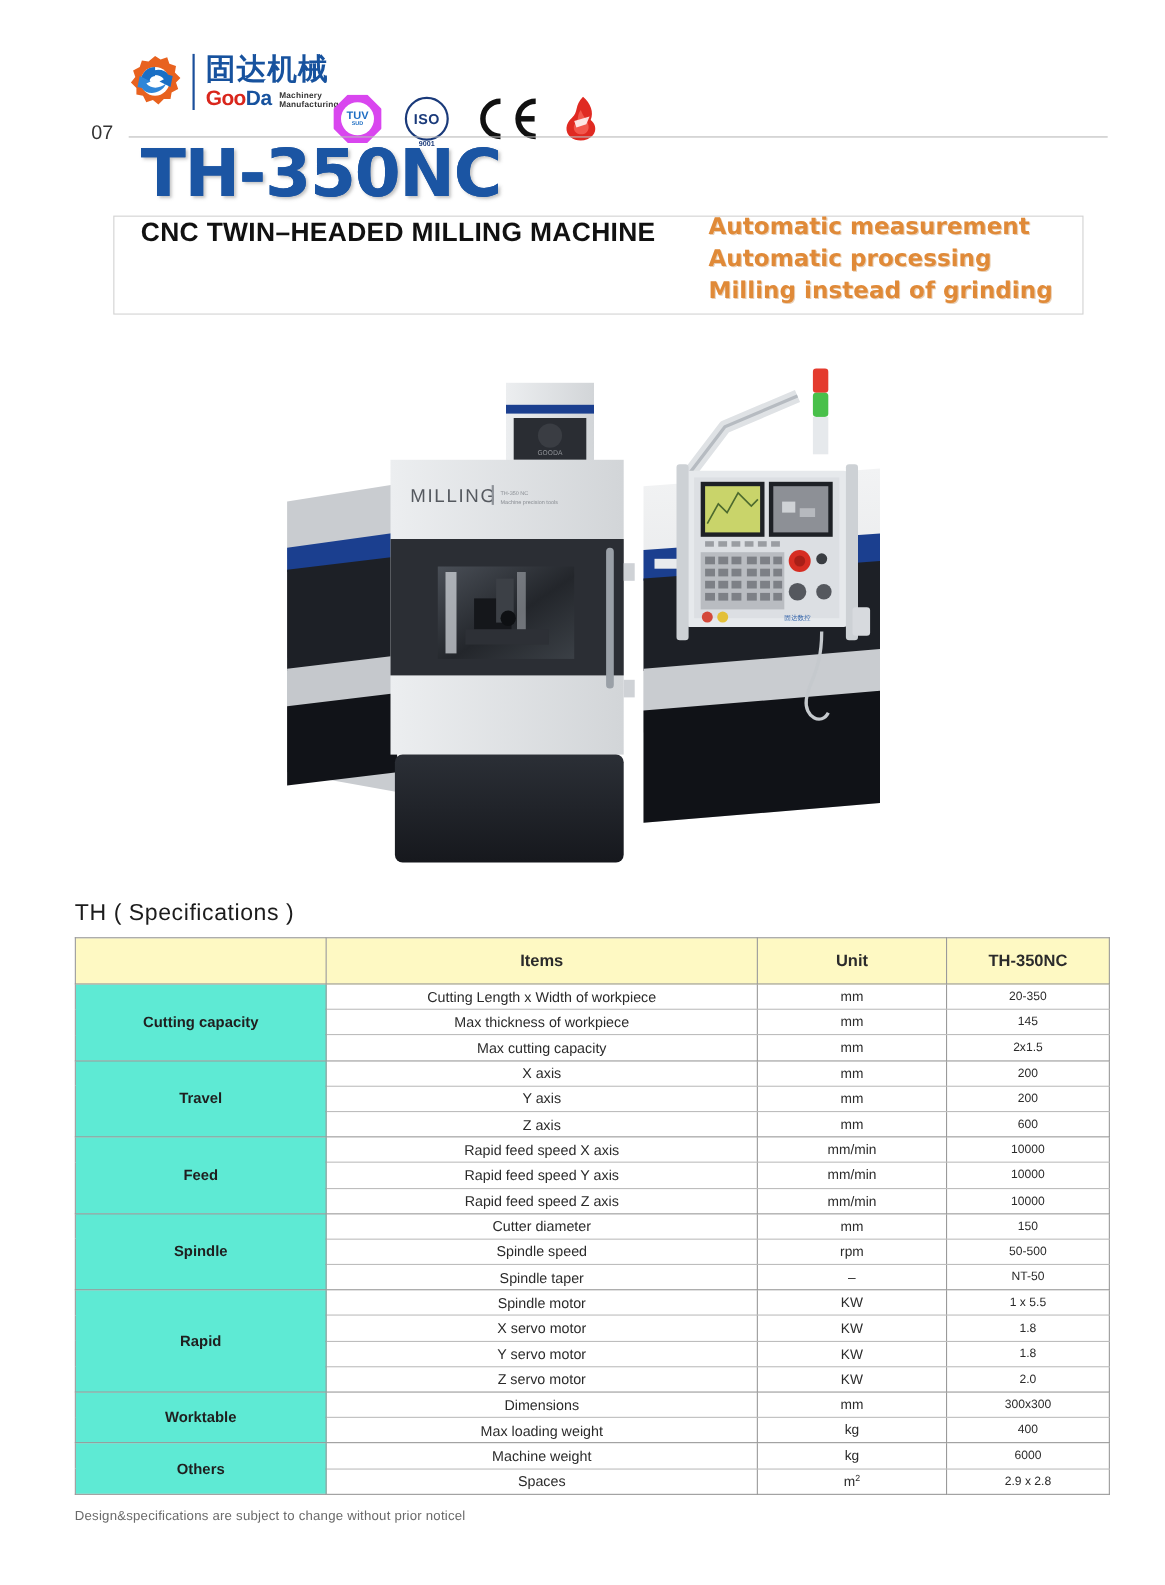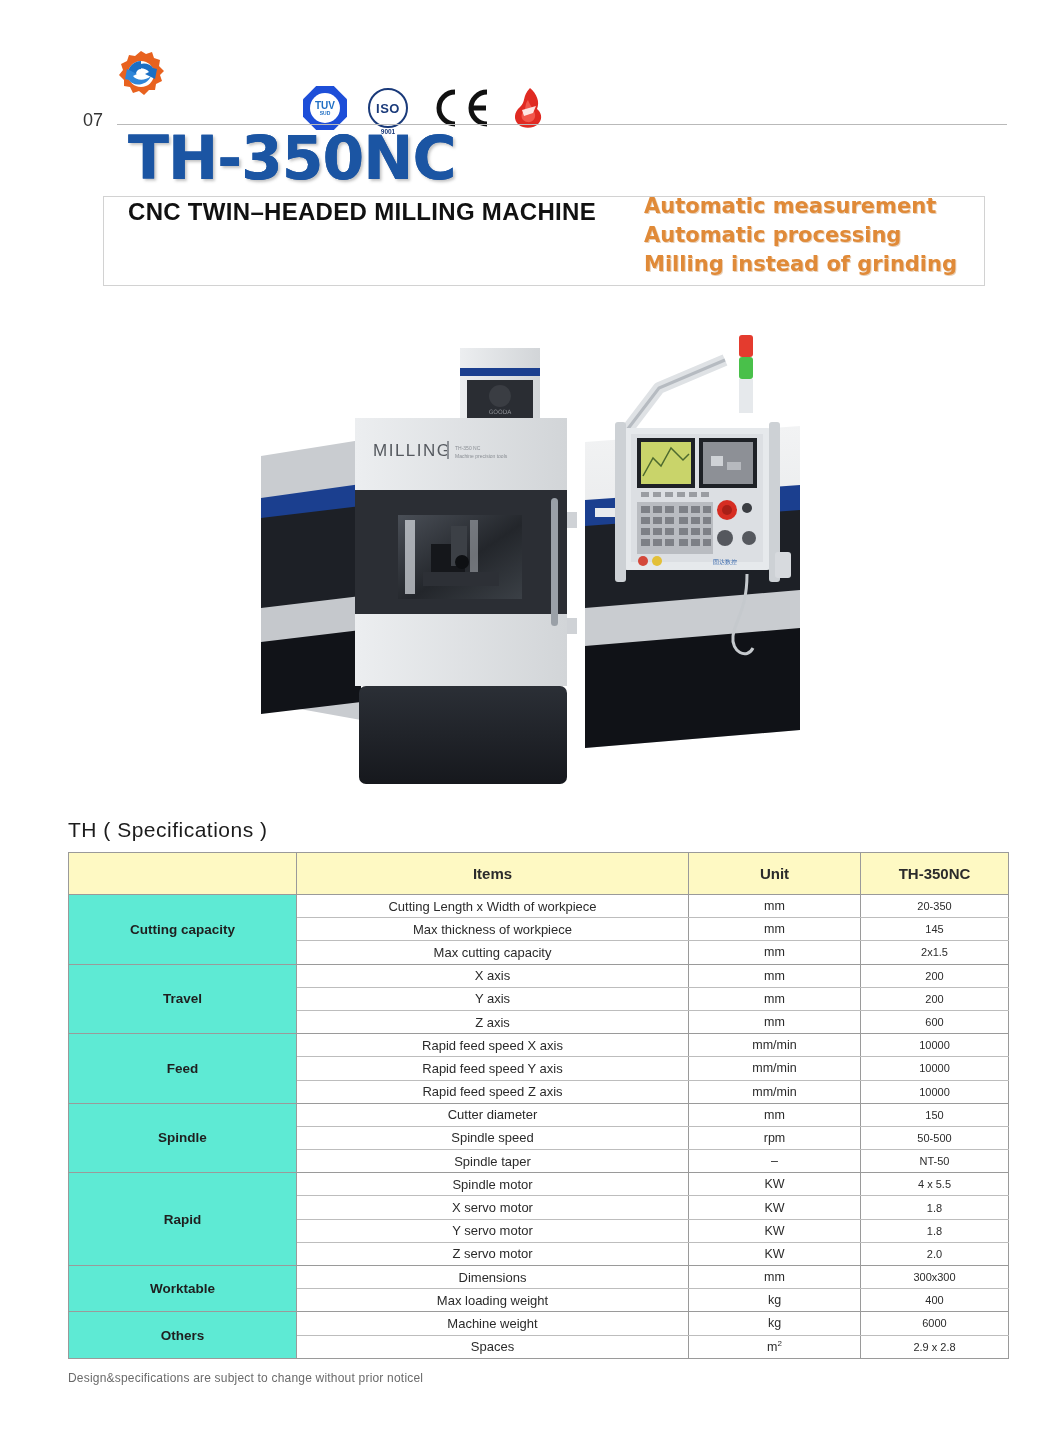--- a/index.html
+++ b/index.html
@@ -21,21 +21,21 @@
   .brand-row { display:flex; align-items:flex-end; margin-top:1px; }
   .brand-en { font-size:19px; font-weight:bold; color:#d9261c; line-height:20px;
               letter-spacing:-0.5px; font-family:"Liberation Sans", sans-serif; }
   .brand-en .b { color:#17529e; }
   .brand-sub { margin-left:7px; font-size:7.5px; font-weight:bold; color:#333;
                line-height:8.5px; letter-spacing:.2px; }
 
   .certs { position:absolute; left:303px; top:48px; display:flex; align-items:center; gap:19px; }
   .cert { position:relative; }
 
-  .tuv { width:44px; height:44px; background:#1d4ed8; position:relative;
+  .tuv { width:44px; height:44px; background:#d946ef; position:relative;
          clip-path: polygon(30% 0,70% 0,100% 30%,100% 70%,70% 100%,30% 100%,0 70%,0 30%);
          display:flex; align-items:center; justify-content:center; }
   .tuv-in { width:30px; height:30px; border-radius:50%; background:#fff;
             display:flex; flex-direction:column; align-items:center; justify-content:center; }
   .tuv-t { font-size:10px; font-weight:bold; color:#1f6fc4; line-height:9px; }
   .tuv-s { font-size:5px; font-weight:bold; color:#1f6fc4; line-height:6px; }
 
   .iso { width:44px; height:44px; display:flex; flex-direction:column;
          align-items:center; justify-content:center; }
   .iso-ring { width:40px; height:40px; border-radius:50%; border:2px solid #1a3a7a;
@@ -119,20 +119,30 @@
       <div class="gear-mark">
         <svg width="52" height="52" viewBox="0 0 52 52">
           <g>
             <path d="M26 3 L31 6 L37 4 L39 10 L45 12 L44 18 L49 23 L45 27 L47 33 L41 36 L40 42 L34 42 L29 47 L24 43 L18 45 L15 39 L9 38 L9 32 L4 27 L8 22 L6 16 L12 13 L14 7 L20 8 Z" fill="#e8621f"></path>
             <circle cx="26" cy="26" r="13" fill="#ffffff"></circle>
             <path d="M13 26 a13 13 0 0 1 13 -13 l0 8 a5 5 0 0 0 -5 5 z" fill="#1b6fc4"></path>
             <path d="M38 20 C34 13 20 14 16 24 C22 19 30 19 34 24 L30 26 L40 31 L42 21 Z" fill="#1b6fc4"></path>
             <path d="M14 32 C18 39 32 38 36 28 C30 33 22 33 18 28 L22 26 L12 21 L10 31 Z" fill="#2f86d8"></path>
           </g>
         </svg>
+      </div>
+      <div class="brand-text">
+        <div class="brand-cn">固达机械</div>
+        <div class="brand-row">
+          <div class="brand-en"><span>Goo</span><span class="b">Da</span></div>
+          <div class="brand-sub">
+            <div>Machinery</div>
+            <div>Manufacturing</div>
+          </div>
+        </div>
       </div>
     </div>
 
     <div class="certs">
       <div class="cert">
         <div class="tuv">
           <div class="tuv-in">
             <div class="tuv-t">TUV</div>
             <div class="tuv-s">SUD</div>
           </div>
@@ -406,21 +416,21 @@
         </tr>
         <tr class="grp-end">
           <td class="item">Spindle taper</td>
           <td class="unit">–</td>
           <td class="val">NT-50</td>
         </tr>
         <tr class="grp-start">
           <td class="grp" rowspan="4">Rapid</td>
           <td class="item">Spindle motor</td>
           <td class="unit">KW</td>
-          <td class="val">4 x 5.5</td>
+          <td class="val">1 x 5.5</td>
         </tr>
         <tr>
           <td class="item">X servo motor</td>
           <td class="unit">KW</td>
           <td class="val">1.8</td>
         </tr>
         <tr>
           <td class="item">Y servo motor</td>
           <td class="unit">KW</td>
           <td class="val">1.8</td>

